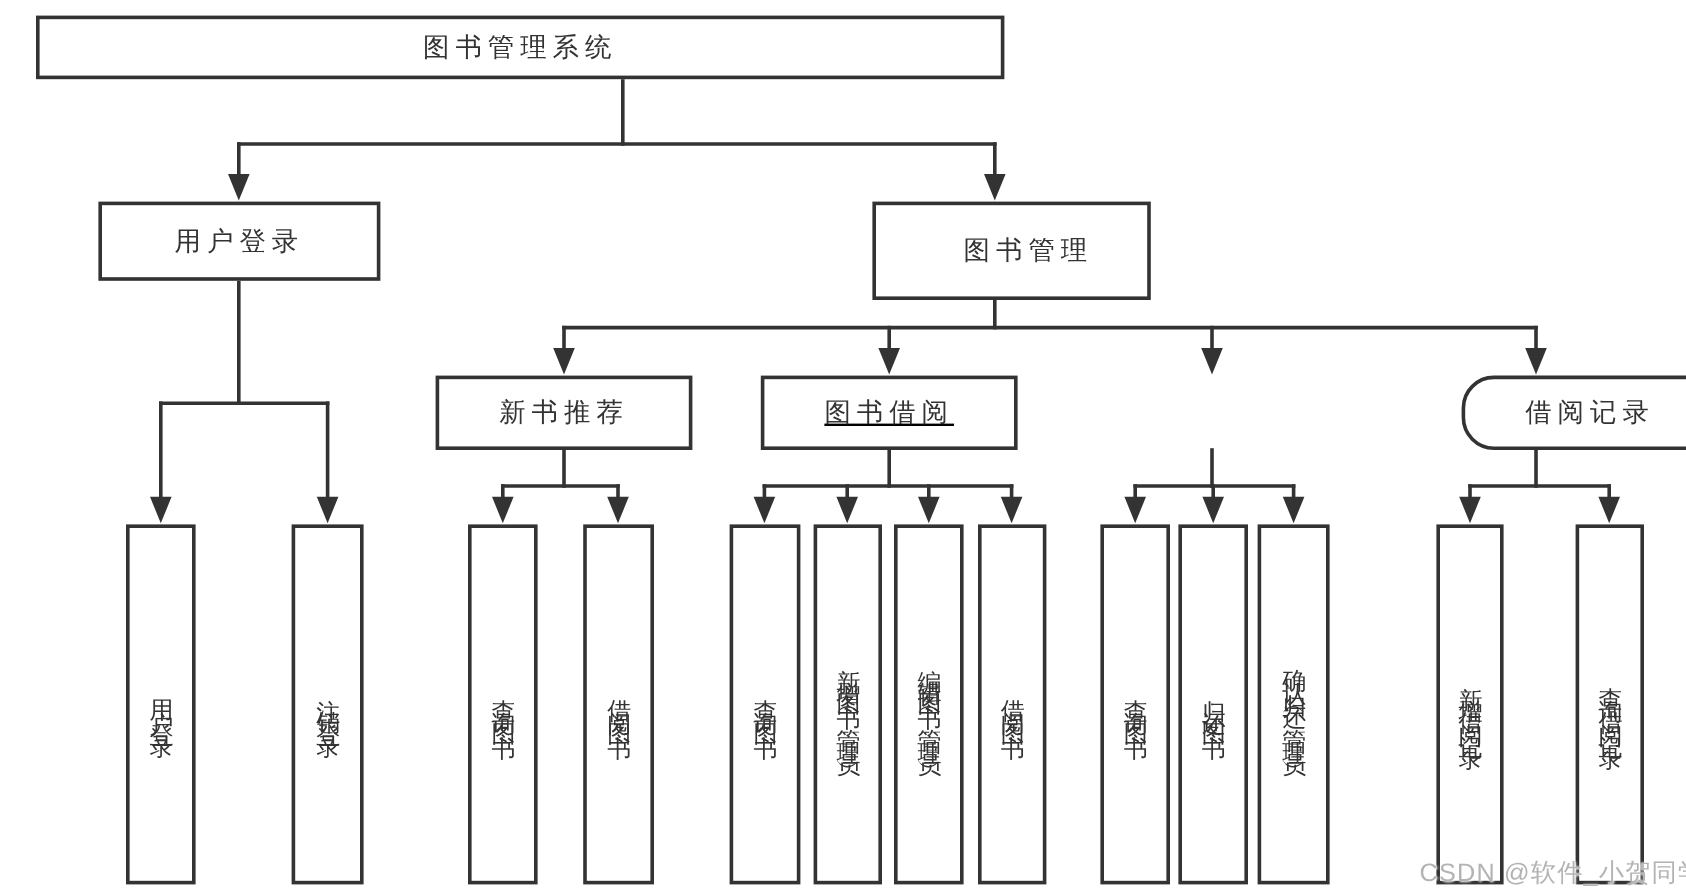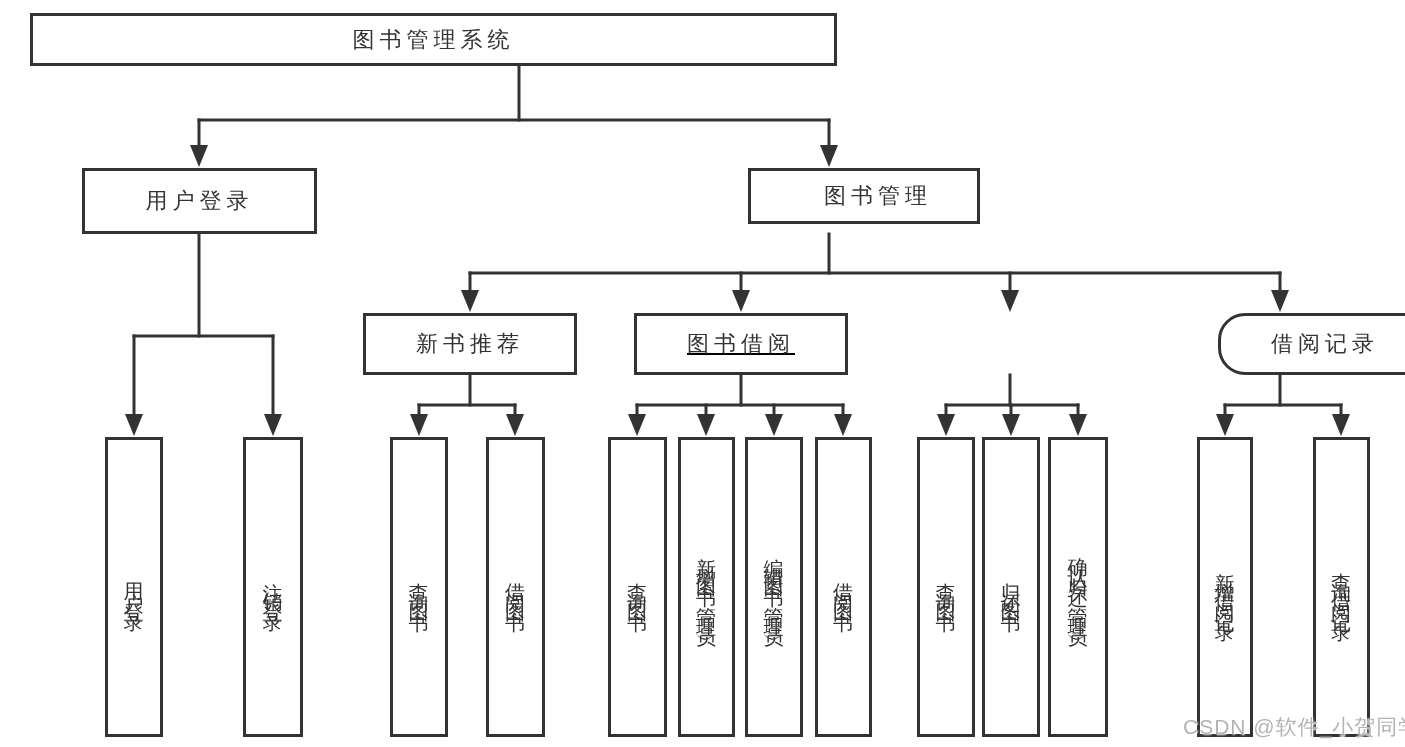--- a/index.html
+++ b/index.html
@@ -118,21 +118,21 @@
     </g>
   </svg>
 
   <div class="hbox" style="left:30px;top:13px;width:807px;height:53px;">
     <span class="hlabel">图书管理系统</span>
   </div>
 
   <div class="hbox" style="left:82px;top:168px;width:235px;height:66px;">
     <span class="hlabel">用户登录</span>
   </div>
-  <div class="hbox" style="left:748px;top:168px;width:232px;height:56px;padding-left:28px;">
+  <div class="hbox" style="left:727px;top:168px;width:232px;height:82px;padding-left:28px;">
     <span class="hlabel">图书管理</span>
   </div>
 
   <div class="hbox" style="left:363px;top:313px;width:214px;height:62px;">
     <span class="hlabel">新书推荐</span>
   </div>
   <div class="hbox" style="left:634px;top:313px;width:214px;height:62px;text-decoration:underline;">
     <span class="hlabel">图书借阅</span>
   </div>
   <div class="hbox" style="left:1218px;top:313px;width:214px;height:62px;border-radius:27px;">

